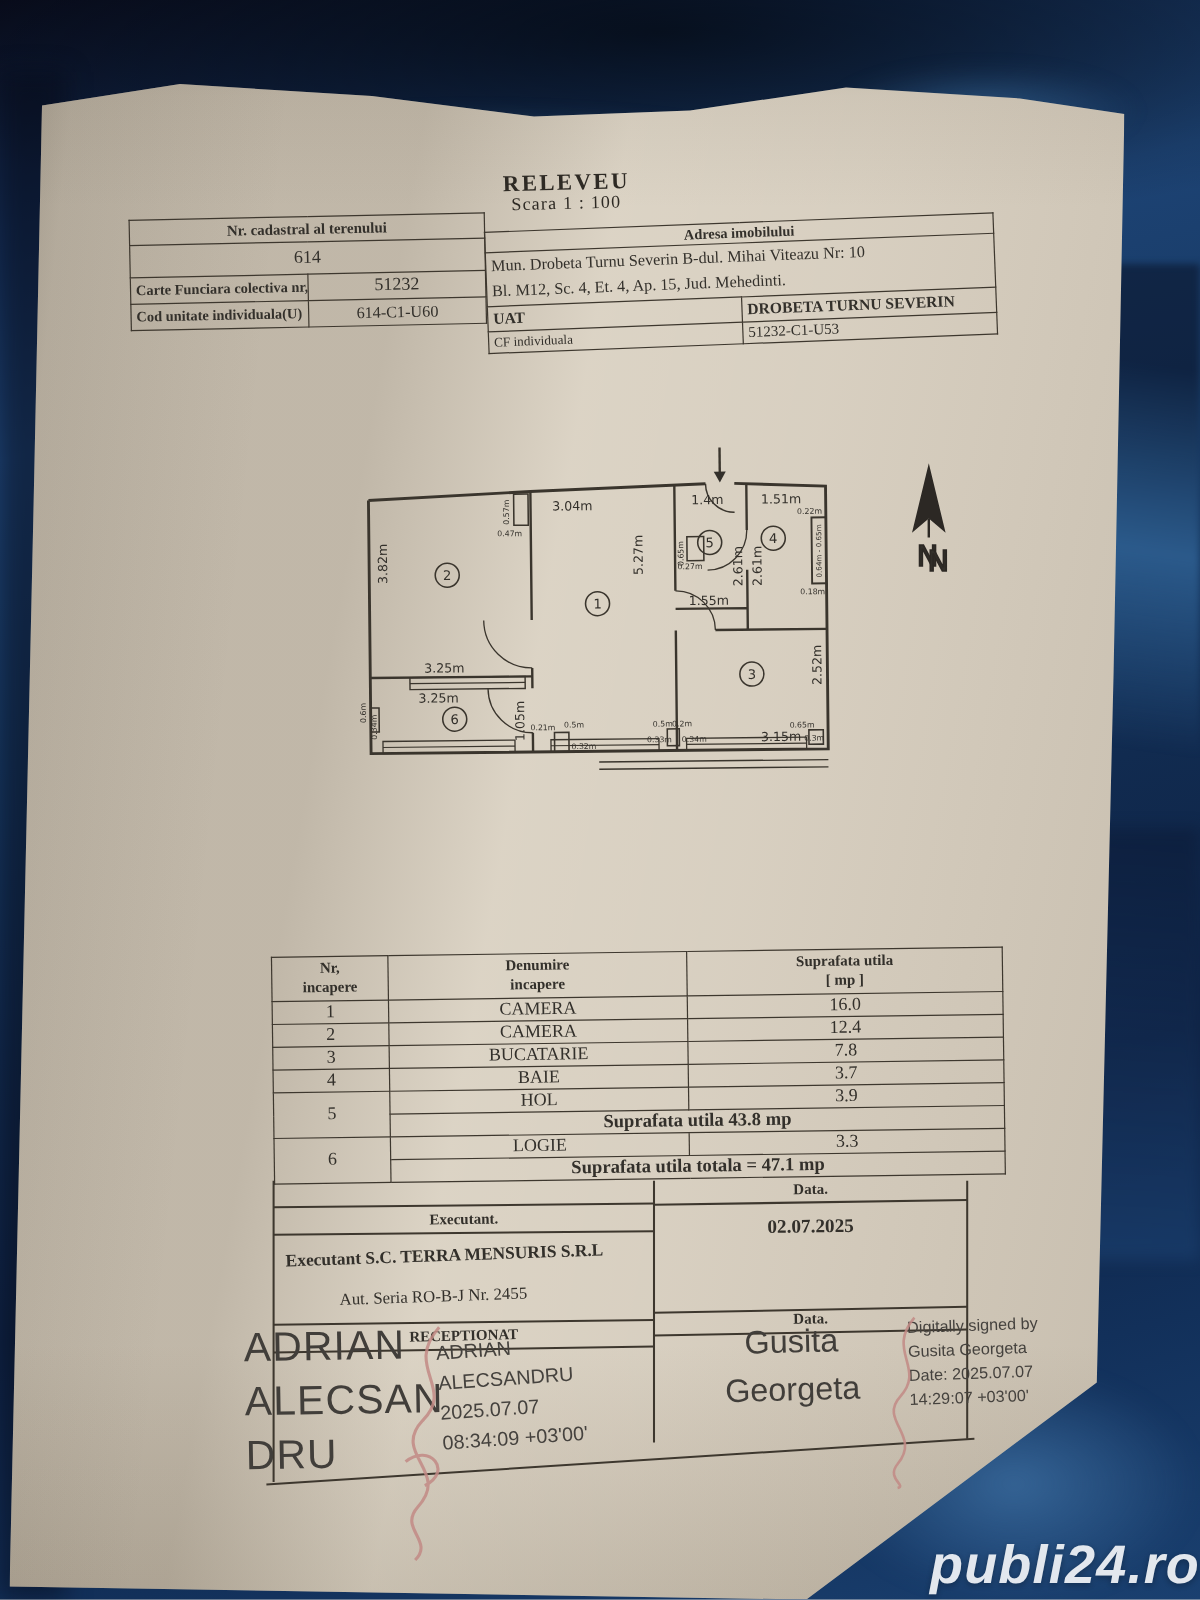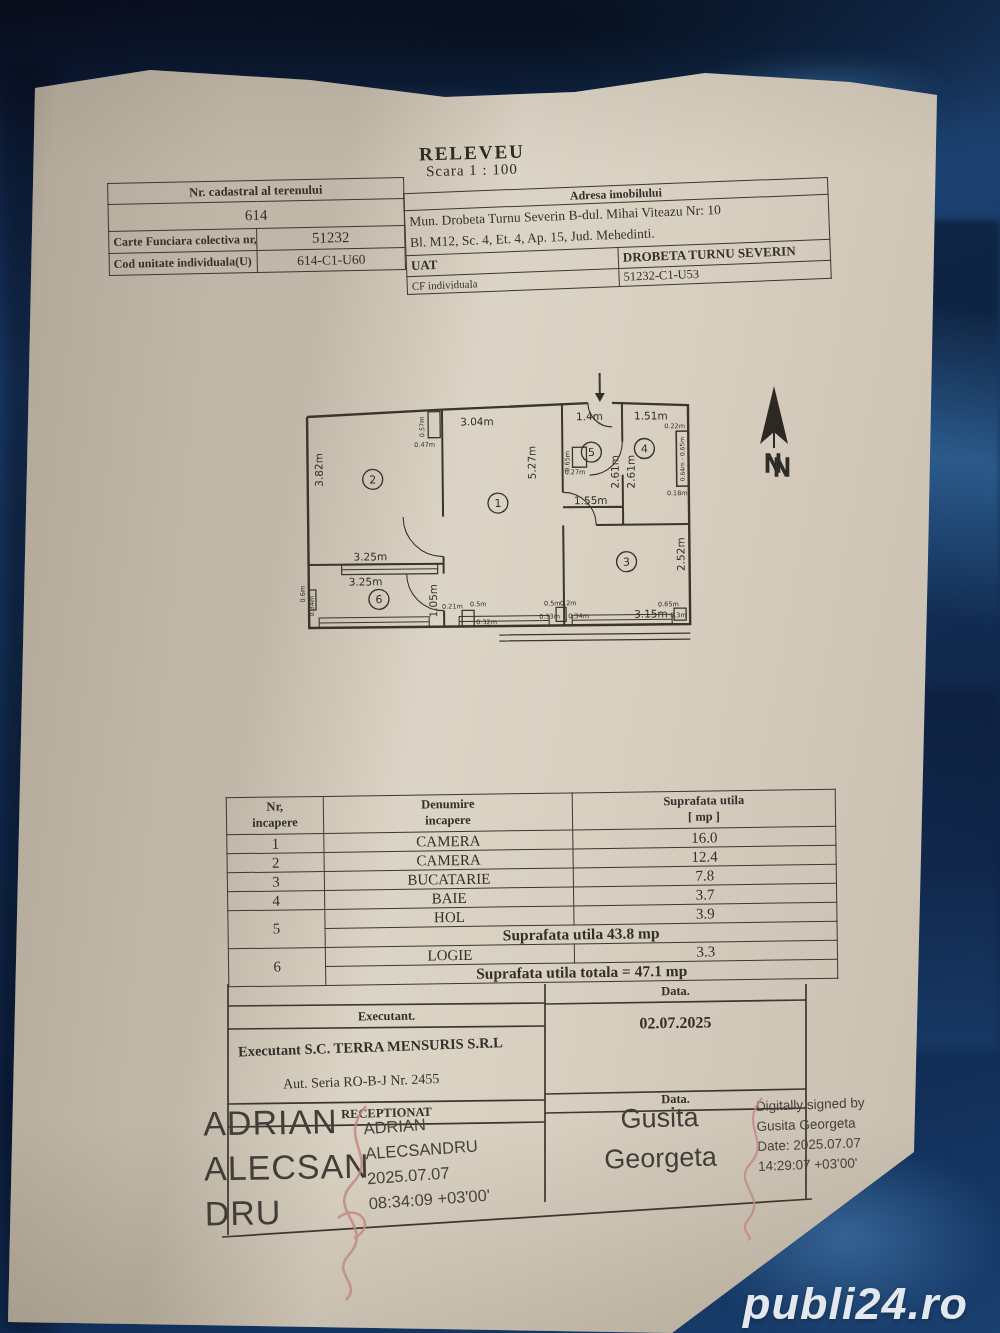--- a/index.html
+++ b/index.html
@@ -32,21 +32,21 @@
   .addr{font-size:13.5px;line-height:1.55;padding-left:6px;}
   table.area{border-collapse:collapse;table-layout:fixed;background:transparent;}
   table.area td{border:1.7px solid #3d372e;color:#33302b;padding:0 3px;}
   .ahdr{font-weight:bold;font-size:12.5px;text-align:center;line-height:1.25;}
   .acell{font-size:15px;text-align:center;}
   .amerge{font-weight:bold;font-size:15.5px;text-align:center;}
   .exe-lbl{font-weight:bold;font-size:12.5px;color:#33302b;text-align:center;}
   .sig-big{font-family:"Liberation Sans",sans-serif;color:#413e3a;font-weight:400;}
   .sig-small{font-family:"Liberation Sans",sans-serif;color:#45423e;}
   .wm{
-    position:absolute;left:743px;top:1278px;z-index:6;
+    position:absolute;left:775px;top:1278px;z-index:6;
     font-family:"Liberation Sans",sans-serif;font-weight:bold;font-style:italic;
     font-size:45px;color:#eef1f5;letter-spacing:1px;opacity:.95;
     text-shadow:0 2px 5px rgba(0,0,0,.3);
   }
   svg text{fill:#33302b;font-family:"DejaVu Sans",sans-serif;}
   .planline{stroke:#3a352d;fill:none;}
 </style>
 </head>
 <body>
 

